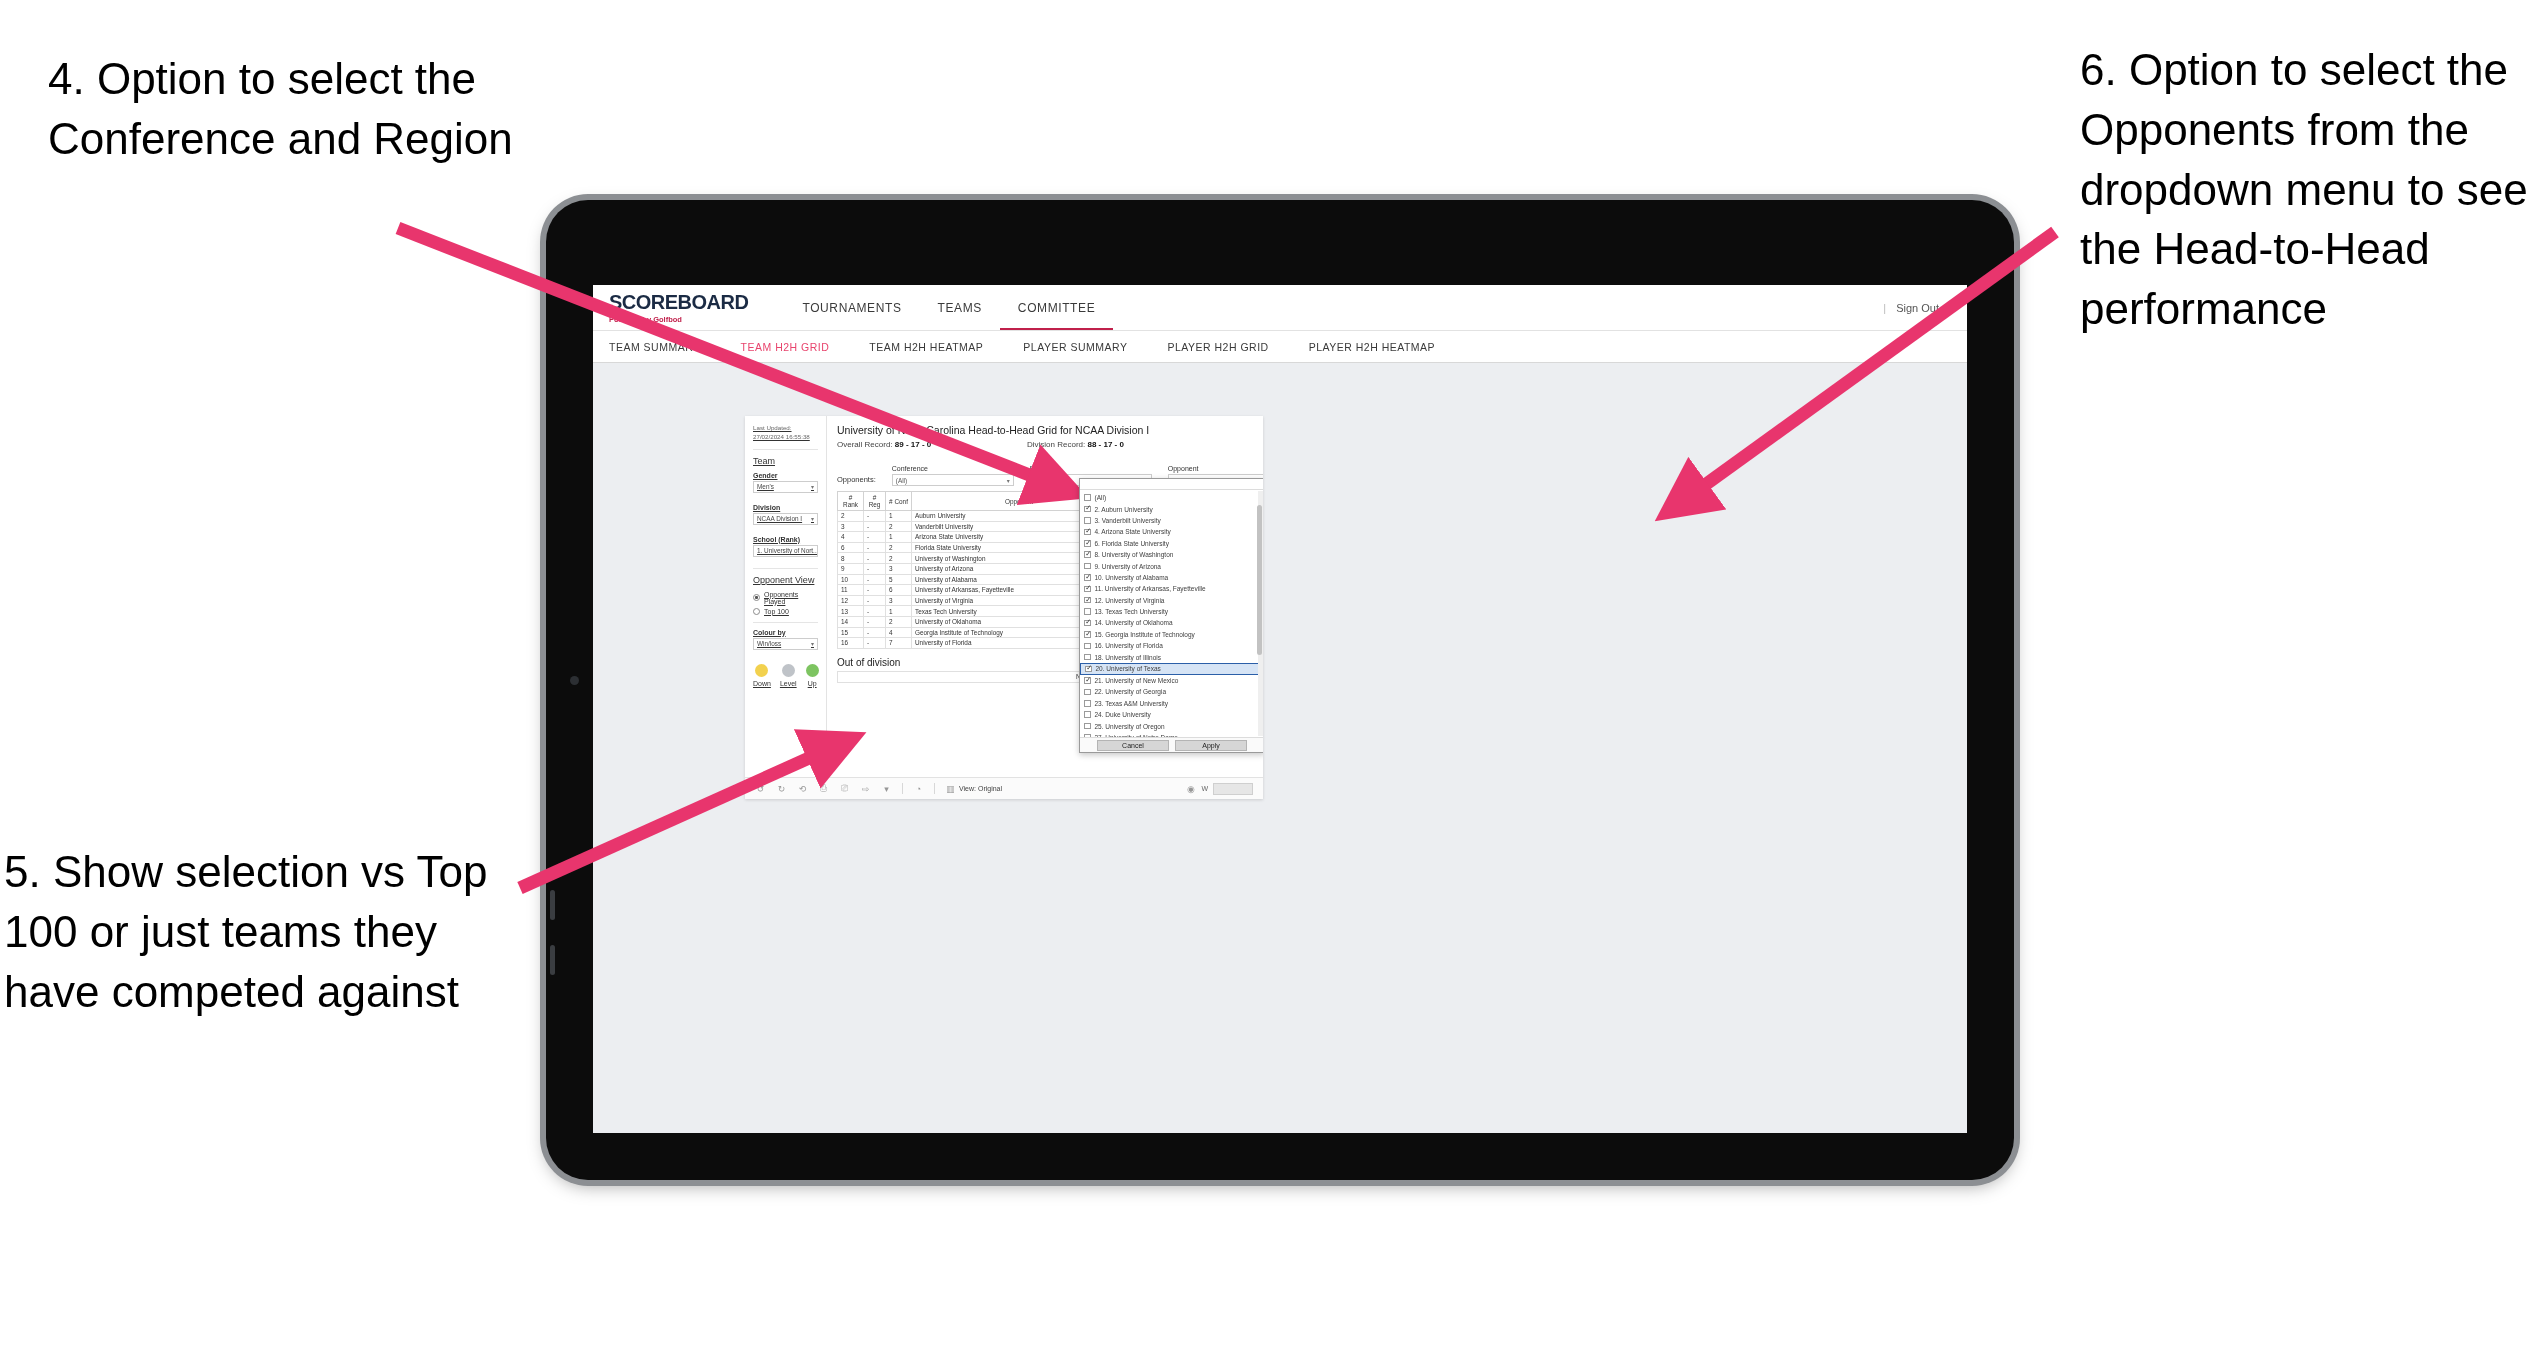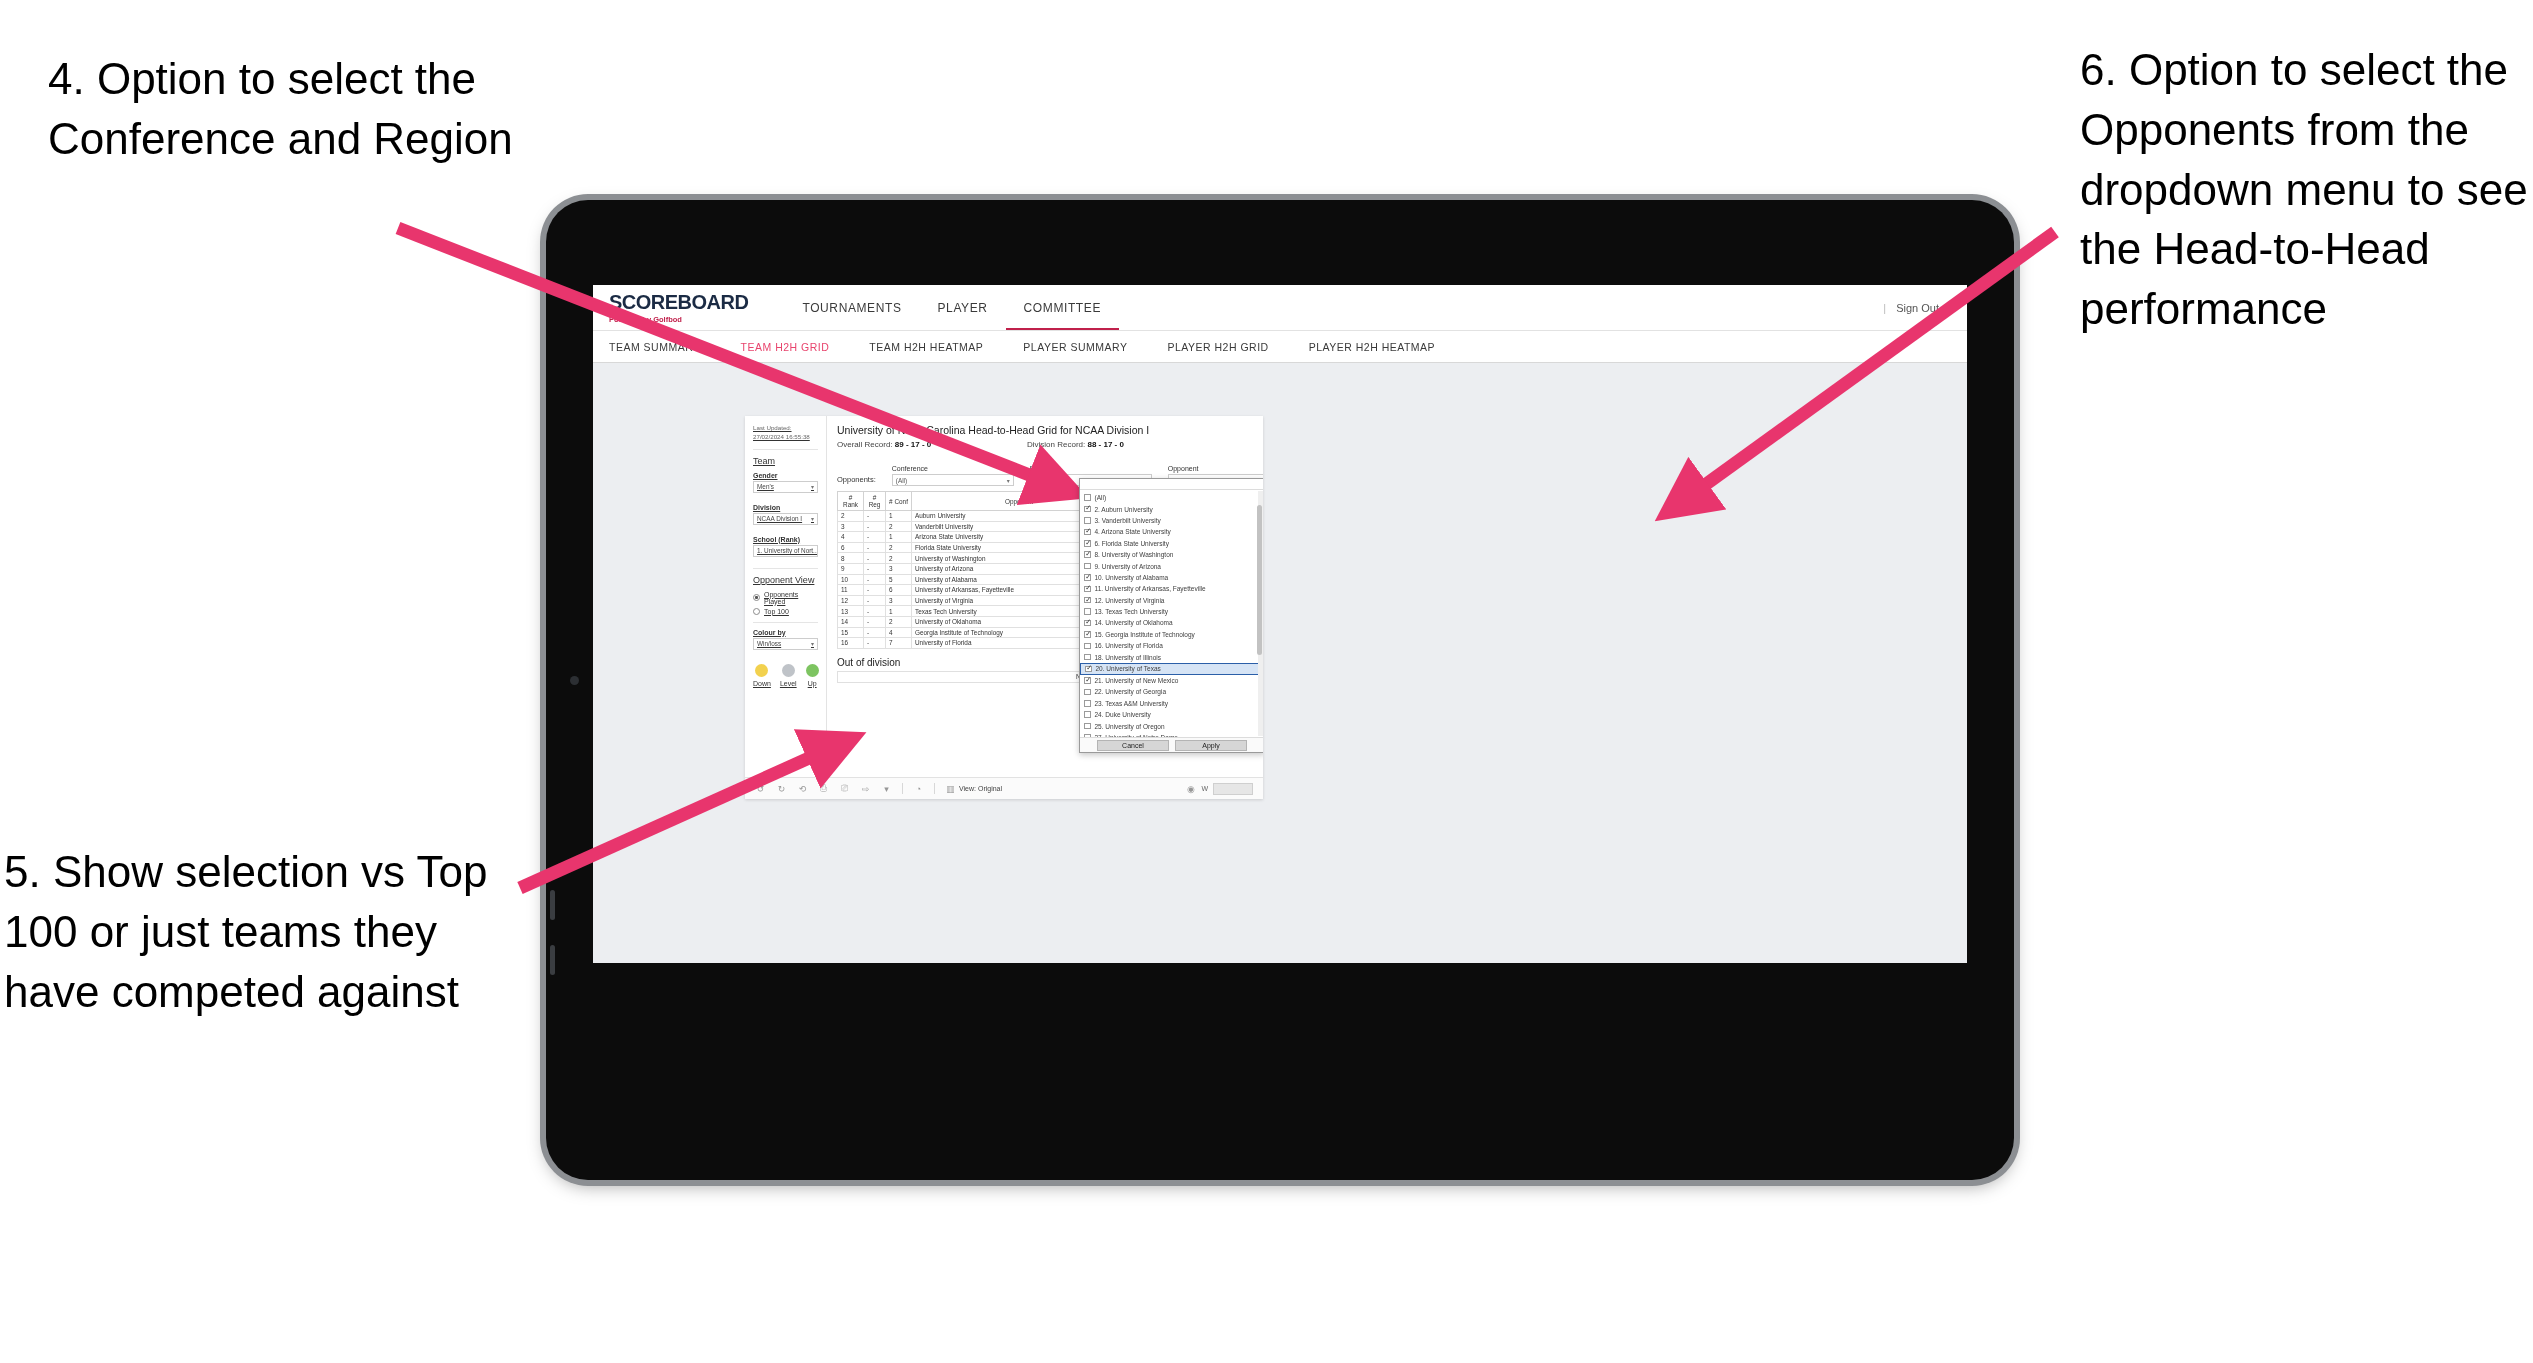--- a/index.html
+++ b/index.html
@@ -28,21 +28,21 @@
   .arrow-svg { position:absolute; left:0; top:0; width:2533px; height:1363px; pointer-events:none; }
 
   
   #tablet {
     position:absolute; left:546px; top:200px; width:1468px; height:980px;
     background:#0c0c0c;
     border-radius: 42px;
     box-shadow: 0 0 0 6px #8c8f93, 0 6px 18px rgba(0,0,0,.35);
   }
   #tablet-screen {
-    position:absolute; left:47px; top:85px; width:1374px; height:678px;
+    position:absolute; left:47px; top:85px; width:1374px; height:848px;
     background:#eceef1; overflow:hidden;
   }
   .cam { position:absolute; width:9px; height:9px; border-radius:50%; background:#2c2f33; left:24px; top:476px;}
   .btn-side { position:absolute; left:4px; width:5px; border-radius:3px; background:#3a3d41; }
 
   
   #app { position:absolute; inset:0; background:#eceef1; font-size:11px; color:#333; }
 
   #topnav { height:45px; background:#fff; display:flex; align-items:center; padding:0 16px; position:relative; }
   #brand { display:flex; flex-direction:column; justify-content:center; margin-right:36px; }
@@ -166,21 +166,21 @@
 
   <div id="tablet-screen">
     <div id="app">
 
       <div id="topnav">
         <div id="brand">
           <div id="brand-title">SCOREBOARD</div>
           <div id="brand-sub">Powered by Golfbod</div>
         </div>
         <div class="topnav-item">TOURNAMENTS</div>
-        <div class="topnav-item">PLAYER</div>
+        <div class="topnav-item">TEAMS</div>
         <div class="topnav-item active">COMMITTEE</div>
         <div id="topnav-right">
           <span id="topnav-sep">|</span>
           <span>Sign Out</span>
         </div>
       </div>
 
       <div id="subnav">
         <div class="subnav-item">TEAM SUMMARY</div>
         <div class="subnav-item active">TEAM H2H GRID</div>

